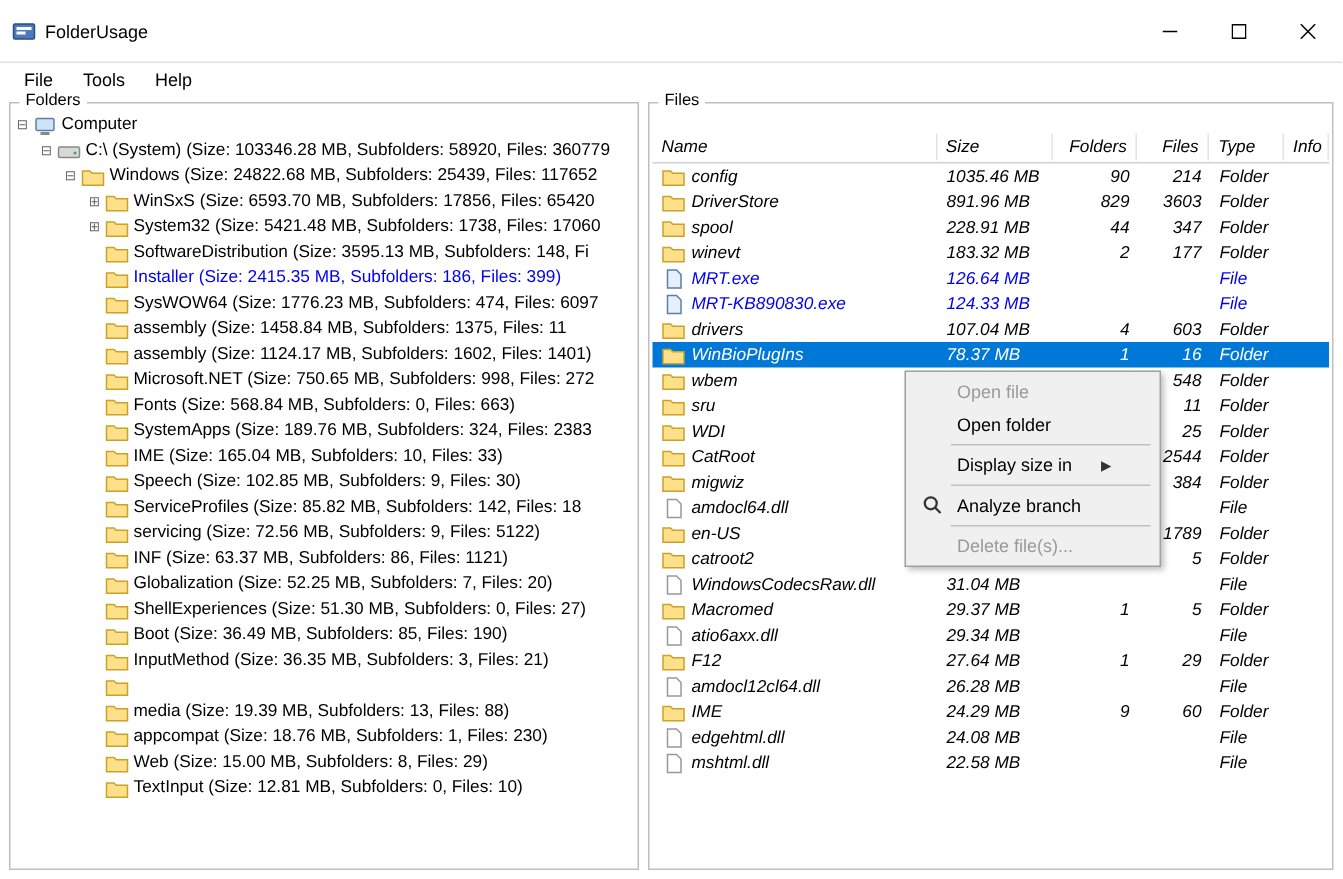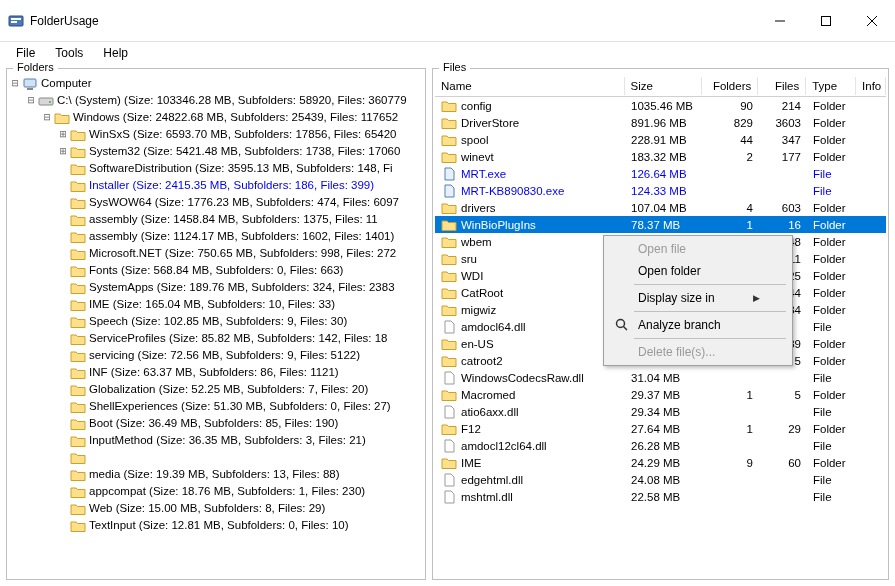--- a/index.html
+++ b/index.html
@@ -13,34 +13,34 @@
 .win-btn { width: 46px; height: 30px; display: flex; align-items: center; justify-content: center; font-family: "Segoe MDL2 Assets", sans-serif; font-size: 10px; }
 
 
 .menubar { height: 22px; display: flex; align-items: center; padding: 0 6px; }
 .menu-item { padding: 2px 10px; font-size: 12px; }
 
 
 .content { flex: 1; display: flex; gap: 6px; padding: 4px 6px 6px 6px; min-height: 0; }
 .panel { border: 1px solid #bfbfbf; display: flex; flex-direction: column; min-width: 0; }
 .panel-left { width: 420px; }
-.panel-right { flex: 1; }
+.panel-right { flex: 1; gap: 12px; }
 .panel-title { font-size: 11px; color: #000; padding: 0 4px; background: #fff; position: relative; top: -8px; left: 6px; width: fit-content; }
 .panel-body { flex: 1; overflow: auto; padding: 0 2px 2px 2px; margin-top: -6px; min-height: 0; position: relative; }
 
 
 .tree { font-size: 11.5px; white-space: nowrap; line-height: 17px; }
 .tree-row { display: flex; align-items: center; height: 17px; }
 .tree-indent { display: inline-block; }
 .tree-toggle { width: 12px; text-align: center; font-size: 9px; color: #666; display: inline-block; }
 .tree-icon { width: 16px; height: 14px; margin: 0 3px 0 1px; display: inline-flex; align-items: center; justify-content: center; }
 .tree-label { color: #000; }
 
 
-.filelist { font-size: 11.5px; white-space: nowrap; }
+.filelist { font-size: 11.5px; white-space: nowrap; font-style: italic; }
 .filelist-header { display: flex; border-bottom: 1px solid #d0d0d0; height: 22px; align-items: center; position: sticky; top: 0; background: #fff; }
 .filelist-header .col { padding: 3px 6px; border-right: 1px solid #e4e4e4; color: #000; }
 .filelist-body { }
 .file-row { display: flex; align-items: center; height: 17px; }
 .file-row.selected { background: #0078d7; color: #fff; }
 .file-row.blue { color: #0000ee; }
 .col { overflow: hidden; text-overflow: clip; padding: 0 6px; }
 .col-name { width: 190px; display: flex; align-items: center; }
 .col-size { width: 78px; text-align: left; }
 .col-folders { width: 56px; text-align: right; }
@@ -729,21 +729,21 @@
                 <span>mshtml.dll</span>
               </div>
               <div class="col col-size">22.58 MB</div>
               <div class="col col-folders"></div>
               <div class="col col-files"></div>
               <div class="col col-type">File</div>
             </div>
           </div>
       </div>
 
-      <div class="context-menu" style="left:170px; top:160px; width:190px;">
+      <div class="context-menu" style="left:170px; top:160px; width:171px;">
         <div class="ctx-item disabled">
           <span class="ctx-icon"></span>
             <span>Open file</span>
         </div>
         <div class="ctx-item">
           <span class="ctx-icon"></span>
             <span>Open folder</span>
         </div>
         <div class="ctx-sep"></div>
         <div class="ctx-item">

